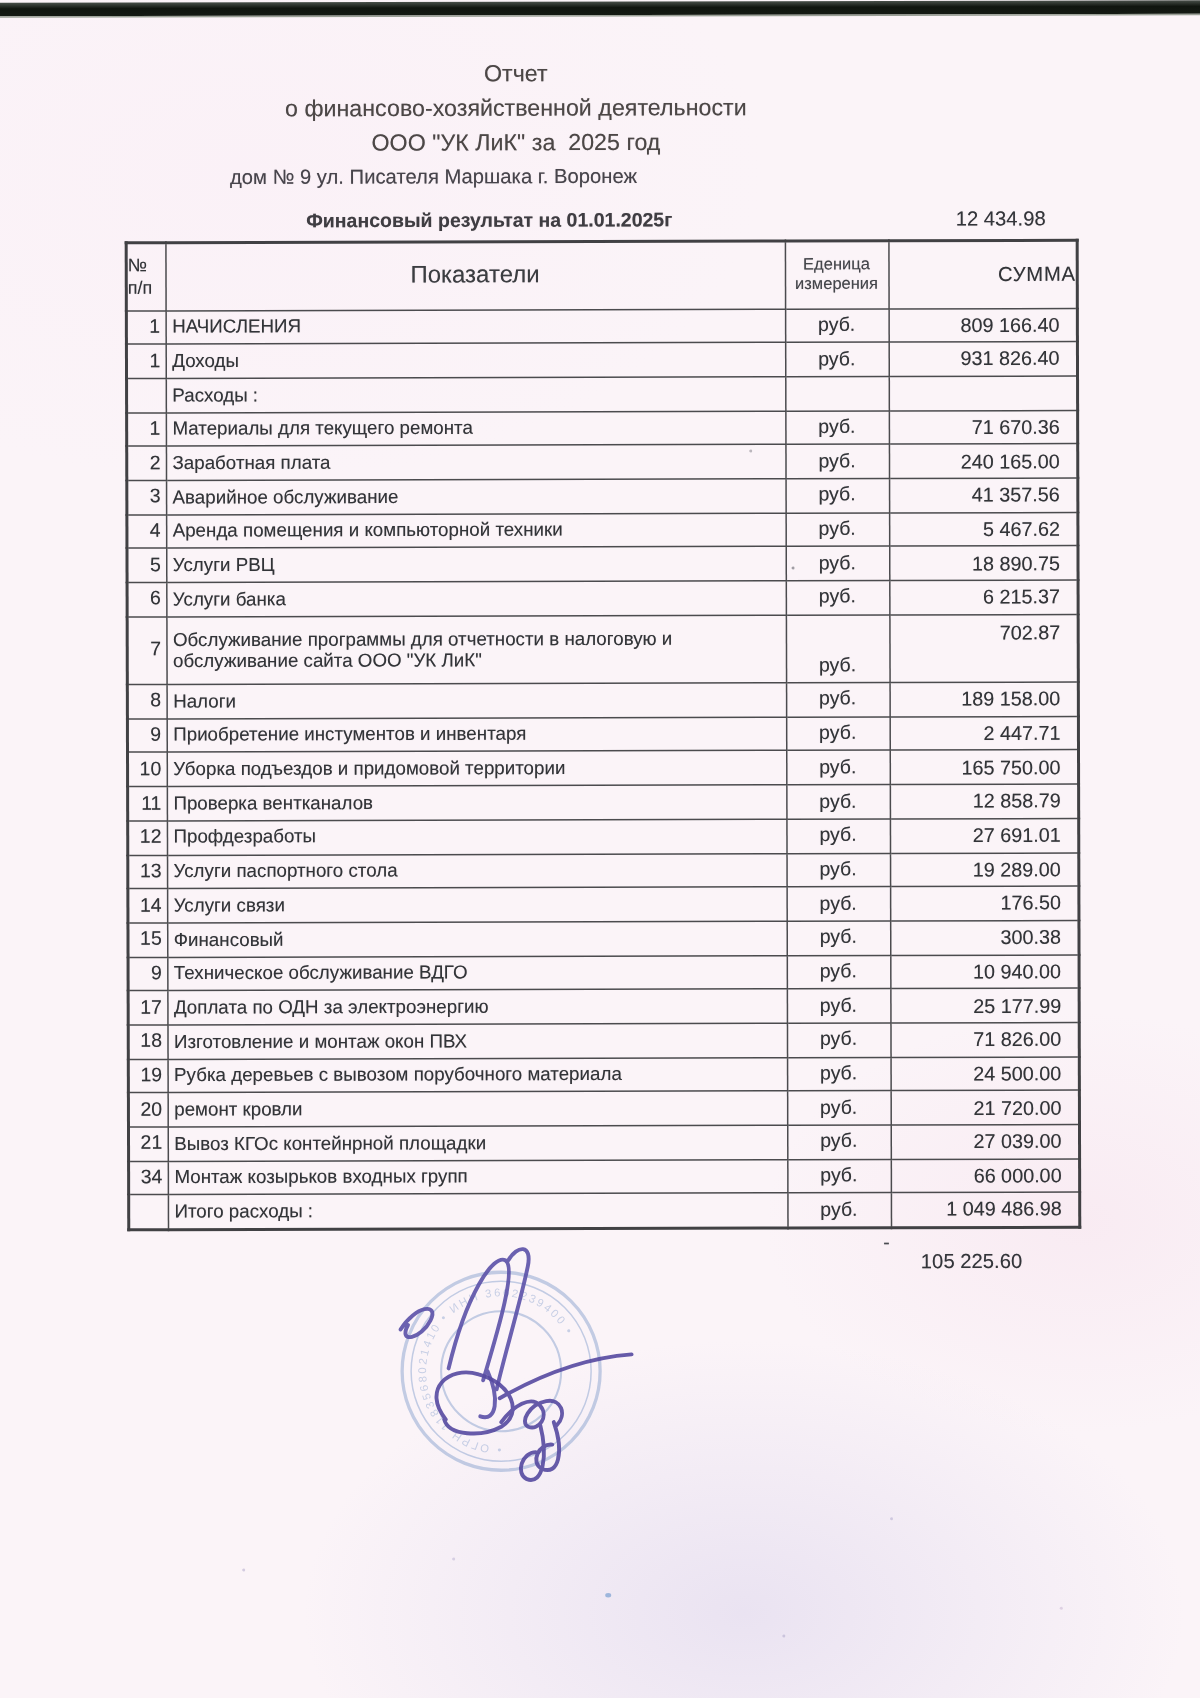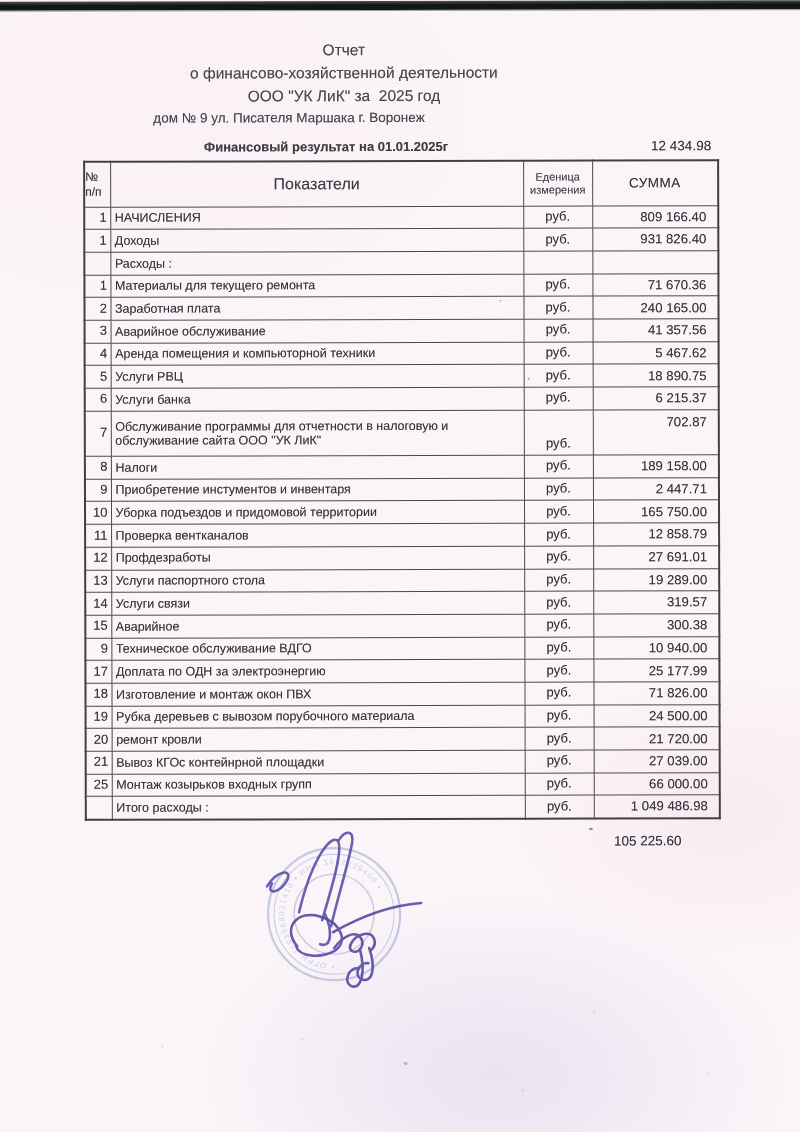--- a/index.html
+++ b/index.html
@@ -29,21 +29,21 @@
   .title-block{position:absolute;left:85px;top:38px;width:520px;text-align:center;color:#4c4746;}
   .t-line{font-size:15.5px;line-height:23px;}
   .t-line.small{font-size:13.5px;line-height:22px;transform:translateX(-55px);color:#47444b;}
 
   
   .finrow{position:absolute;left:0;width:800px;height:18px;font-weight:bold;color:#3f3d42;font-size:13px;}
   .finrow .fin-label{position:absolute;text-align:right;}
   .finrow .fin-value{position:absolute;font-weight:normal;font-size:13.5px;color:#33353a;}
   .finrow-start{top:139px;}
   .finrow-start .fin-label{left:205px;}
-  .finrow-start .fin-value{left:652px;}
+  .finrow-start .fin-value{left:638px;}
   .finrow-end{top:821px;}
   .finrow-end .fin-label{left:95px;}
   .finrow-end .fin-minus{position:absolute;left:588px;font-weight:normal;color:#4a4c52;}
   .finrow-end .fin-value{left:613px;margin-top:13px;}
 
   
   table.report{
     position:absolute;left:84px;top:160px;width:634px;
     border-collapse:collapse;table-layout:fixed;
     font-size:12.5px;color:#323438;
@@ -56,21 +56,21 @@
     border:1.6px solid #4b4b4e;padding:0;overflow:hidden;
   }
   table.report{border:2px solid #414144;}
   thead tr{height:45px;}
   th{font-weight:normal;vertical-align:middle;}
   th.num{font-size:12px;text-align:left;padding-left:2px;line-height:15px;}
   th.num span{display:block;}
   th.name{font-size:16px;text-align:center;color:#3b3d41;}
   th.unit{font-size:11px;line-height:13px;text-align:center;color:#44464b;}
   th.unit span{display:block;}
-  th.sum{font-size:13.5px;letter-spacing:0.5px;text-align:center;}
+  th.sum{font-size:13.5px;letter-spacing:0.5px;text-align:right;}
   tbody tr{height:22.7px;}
   tbody tr.tall{height:45.4px;}
   tbody td{vertical-align:middle;line-height:1.15;}
   tbody td.num{text-align:right;padding-right:3px;font-size:13px;}
   tbody td.name{text-align:left;padding-left:4px;}
   tbody td.unit{text-align:center;font-size:13px;margin-left:44px;}
   tbody td.sum{text-align:right;padding-right:11px;font-size:13.2px;}
   tbody tr.tall td.unit{vertical-align:bottom;padding-bottom:3px;}
   tbody tr.tall td.sum{vertical-align:top;padding-top:4px;}
 
@@ -214,25 +214,25 @@
           <tr>
             <td class="num">13</td>
             <td class="name">Услуги паспортного стола</td>
             <td class="unit">руб.</td>
             <td class="sum">19 289.00</td>
           </tr>
           <tr>
             <td class="num">14</td>
             <td class="name">Услуги связи</td>
             <td class="unit">руб.</td>
-            <td class="sum">319.57</td>
+            <td class="sum">176.50</td>
           </tr>
           <tr>
             <td class="num">15</td>
-            <td class="name">Аварийное</td>
+            <td class="name">Финансовый</td>
             <td class="unit">руб.</td>
             <td class="sum">300.38</td>
           </tr>
           <tr>
             <td class="num">9</td>
             <td class="name">Техническое обслуживание ВДГО</td>
             <td class="unit">руб.</td>
             <td class="sum">10 940.00</td>
           </tr>
           <tr>
@@ -259,21 +259,21 @@
             <td class="unit">руб.</td>
             <td class="sum">21 720.00</td>
           </tr>
           <tr>
             <td class="num">21</td>
             <td class="name">Вывоз КГОс контейнрной площадки</td>
             <td class="unit">руб.</td>
             <td class="sum">27 039.00</td>
           </tr>
           <tr>
-            <td class="num">25</td>
+            <td class="num">34</td>
             <td class="name">Монтаж козырьков входных групп</td>
             <td class="unit">руб.</td>
             <td class="sum">66 000.00</td>
           </tr>
           <tr class="total">
             <td class="num"></td>
             <td class="name">Итого расходы :</td>
             <td class="unit">руб.</td>
             <td class="sum">1 049 486.98</td>
           </tr>

